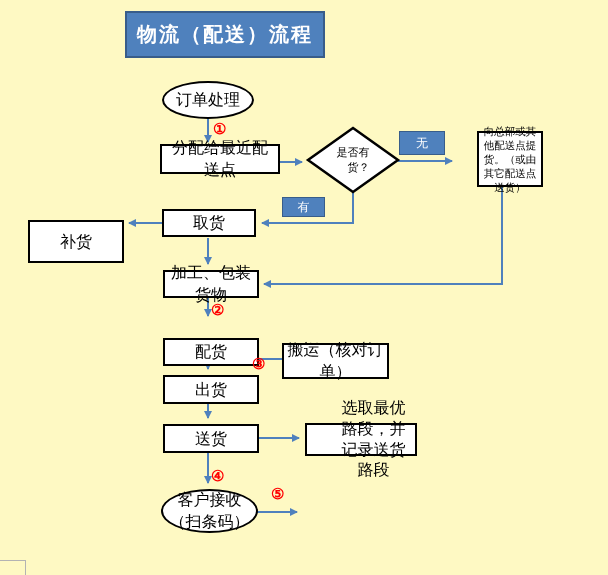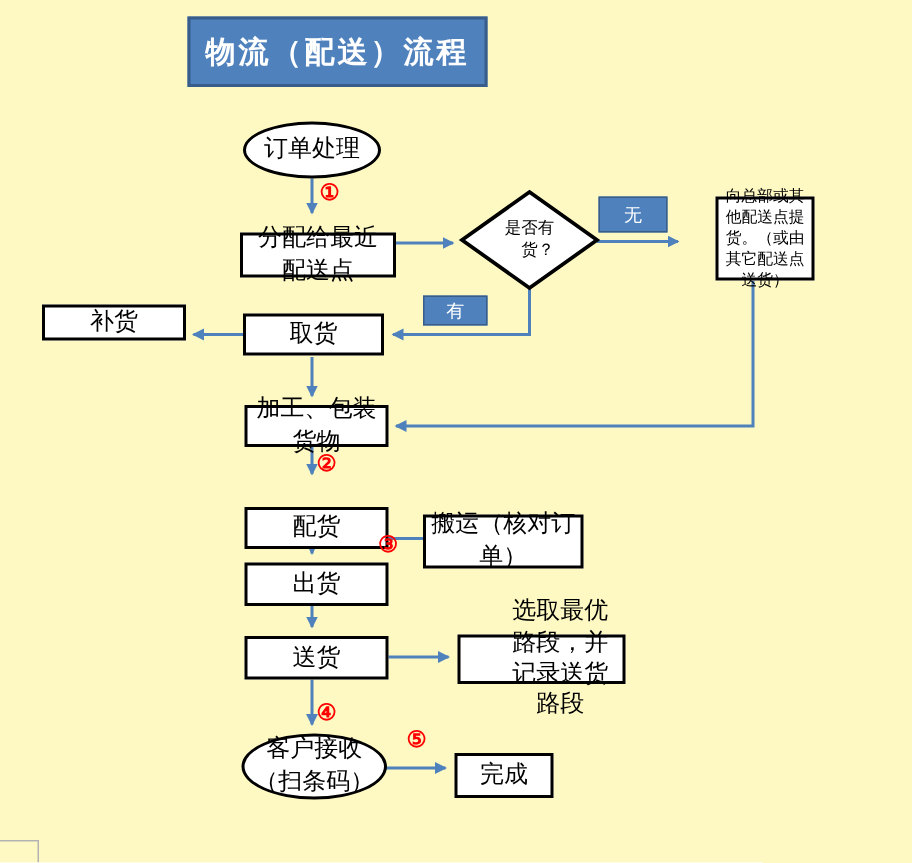--- a/index.html
+++ b/index.html
@@ -66,51 +66,50 @@
     <path class="wire" d="M258 438 L299 438" marker-end="url(#arrow)"></path>
     <path class="wire" d="M208 453 L208 483" marker-end="url(#arrow)"></path>
     <path class="wire" d="M257 512 L297 512" marker-end="url(#arrow)"></path>
     <polygon class="diamond-shape" points="353,128 398,160 353,192 308,160"></polygon>
   </svg>
 
   <div class="titlebar">物流（配送）流程</div>
 
   <div class="node oval" style="left:162px; top:81px; width:92px; height:38px;">订单处理</div>
 
-  <div class="node" style="left:160px; top:155px; width:104px; height:30px;">分配给最近配送点</div>
+  <div class="node" style="left:160px; top:144px; width:120px; height:30px;">分配给最近配送点</div>
 
   <div class="decision-label">是否有
 货？</div>
 
   <div class="branch" style="left:399px; top:131px; width:46px; height:24px;">无</div>
 
   <div class="branch" style="left:282px; top:197px; width:43px; height:20px;">有</div>
 
   <div class="node" style="left:457px; top:131px; width:66px; height:56px; font-size:10.5px;margin-left:20px;">向总部或其他配送点提货。（或由其它配送点送货）</div>
 
   <div class="node" style="left:162px; top:209px; width:94px; height:28px;">取货</div>
 
-  <div class="node" style="left:28px; top:203px; width:96px; height:24px;text-align:right;">补货</div>
+  <div class="node" style="left:28px; top:220px; width:96px; height:43px;text-align:right;">补货</div>
 
   <div class="node" style="left:163px; top:270px; width:96px; height:28px;">加工、包装货物</div>
 
   <div class="node" style="left:163px; top:338px; width:96px; height:28px;">配货</div>
 
   <div class="node" style="left:282px; top:343px; width:107px; height:36px;">搬运（核对订单）</div>
 
   <div class="node" style="left:163px; top:375px; width:96px; height:29px;">出货</div>
 
   <div class="node" style="left:163px; top:424px; width:96px; height:29px;">送货</div>
 
   <div class="node" style="left:305px; top:423px; width:112px; height:33px; line-height:1.3;padding-left:28px;">选取最优路段，并记录送货路段</div>
 
   <div class="node oval" style="left:161px; top:489px; width:97px; height:44px;">客户接收
 （扫条码）</div>
 
-  <div class="node" style="left:303px; top:502px; width:66px; height:30px;">完成</div>
 
   <div class="stepnum" style="left:213px; top:121px;">①</div>
   <div class="stepnum" style="left:211px; top:302px;">②</div>
   <div class="stepnum" style="left:252px; top:356px;">③</div>
   <div class="stepnum" style="left:211px; top:468px;">④</div>
   <div class="stepnum" style="left:271px; top:486px;">⑤</div>
 
   <div class="corner-mark"></div>
 
 </div>

